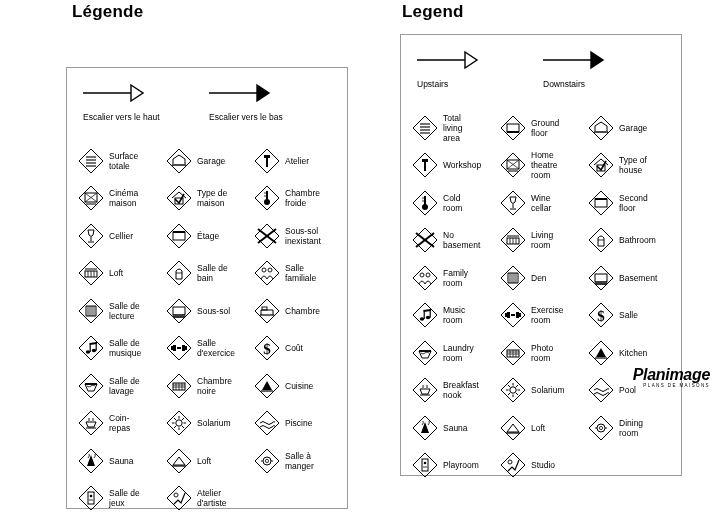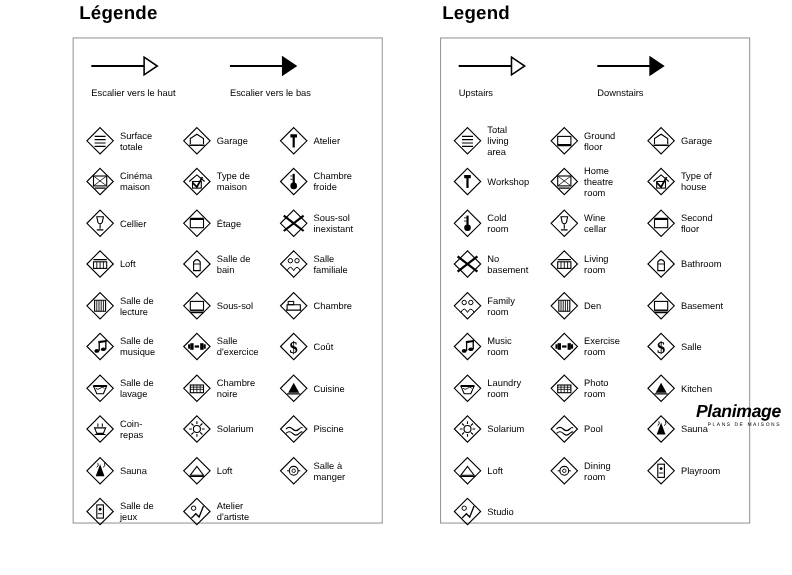--- a/index.html
+++ b/index.html
@@ -23,21 +23,21 @@
   }
   .panel {
     position: absolute;
     top: 34px;
     width: 282px;
     height: 442px;
     border: 1px solid #9a9a9a;
     background: #ffffff;
     box-sizing: border-box;
   }
-  .panel.left { left: 66px; }
+  .panel.left { left: 66px; margin-top: 33px; }
   .panel.right { left: 372px; margin-left: 28px; }
 
   .panel-title {
     position: absolute;
     top: 2px;
     font-size: 17px;
     font-weight: bold;
     letter-spacing: 0.2px;
   }
   .panel-title.left { left: 72px; }
@@ -838,20 +838,33 @@
         <span class="sym">
           <svg width="28" height="28" viewBox="0 0 28 28">
               <polygon points="14,2 26,14 14,26 2,14" fill="none" stroke="#000" stroke-width="1"></polygon>
               <path d="M9 18 L14 9 L19 18 Z" fill="#000"></path>
               <line x1="8" y1="19" x2="20" y2="19" stroke="#000" stroke-width="1.2"></line>
             </svg>
         </span>
         <span class="lbl">Kitchen</span>
       </div>
 
+      <div class="entry">
+        <span class="sym">
+          <svg width="28" height="28" viewBox="0 0 28 28">
+              <polygon points="14,2 26,14 14,26 2,14" fill="none" stroke="#000" stroke-width="1"></polygon>
+              <path d="M9 13 L19 13 L17 18 L11 18 Z" fill="none" stroke="#000" stroke-width="1"></path>
+              <line x1="12" y1="9" x2="12" y2="12" stroke="#000" stroke-width="0.9"></line>
+              <line x1="16" y1="9" x2="16" y2="12" stroke="#000" stroke-width="0.9"></line>
+              <line x1="9" y1="19" x2="19" y2="19" stroke="#000" stroke-width="1"></line>
+            </svg>
+        </span>
+        <span class="lbl">Breakfast
+nook</span>
+      </div>
 
       <div class="entry">
         <span class="sym">
           <svg width="28" height="28" viewBox="0 0 28 28">
               <polygon points="14,2 26,14 14,26 2,14" fill="none" stroke="#000" stroke-width="1"></polygon>
               <circle cx="14" cy="14" r="3.2" fill="none" stroke="#000" stroke-width="1"></circle>
               <g stroke="#000" stroke-width="1">
                 <line x1="14" y1="7" x2="14" y2="9.5"></line>
                 <line x1="14" y1="18.5" x2="14" y2="21"></line>
                 <line x1="7" y1="14" x2="9.5" y2="14"></line>

